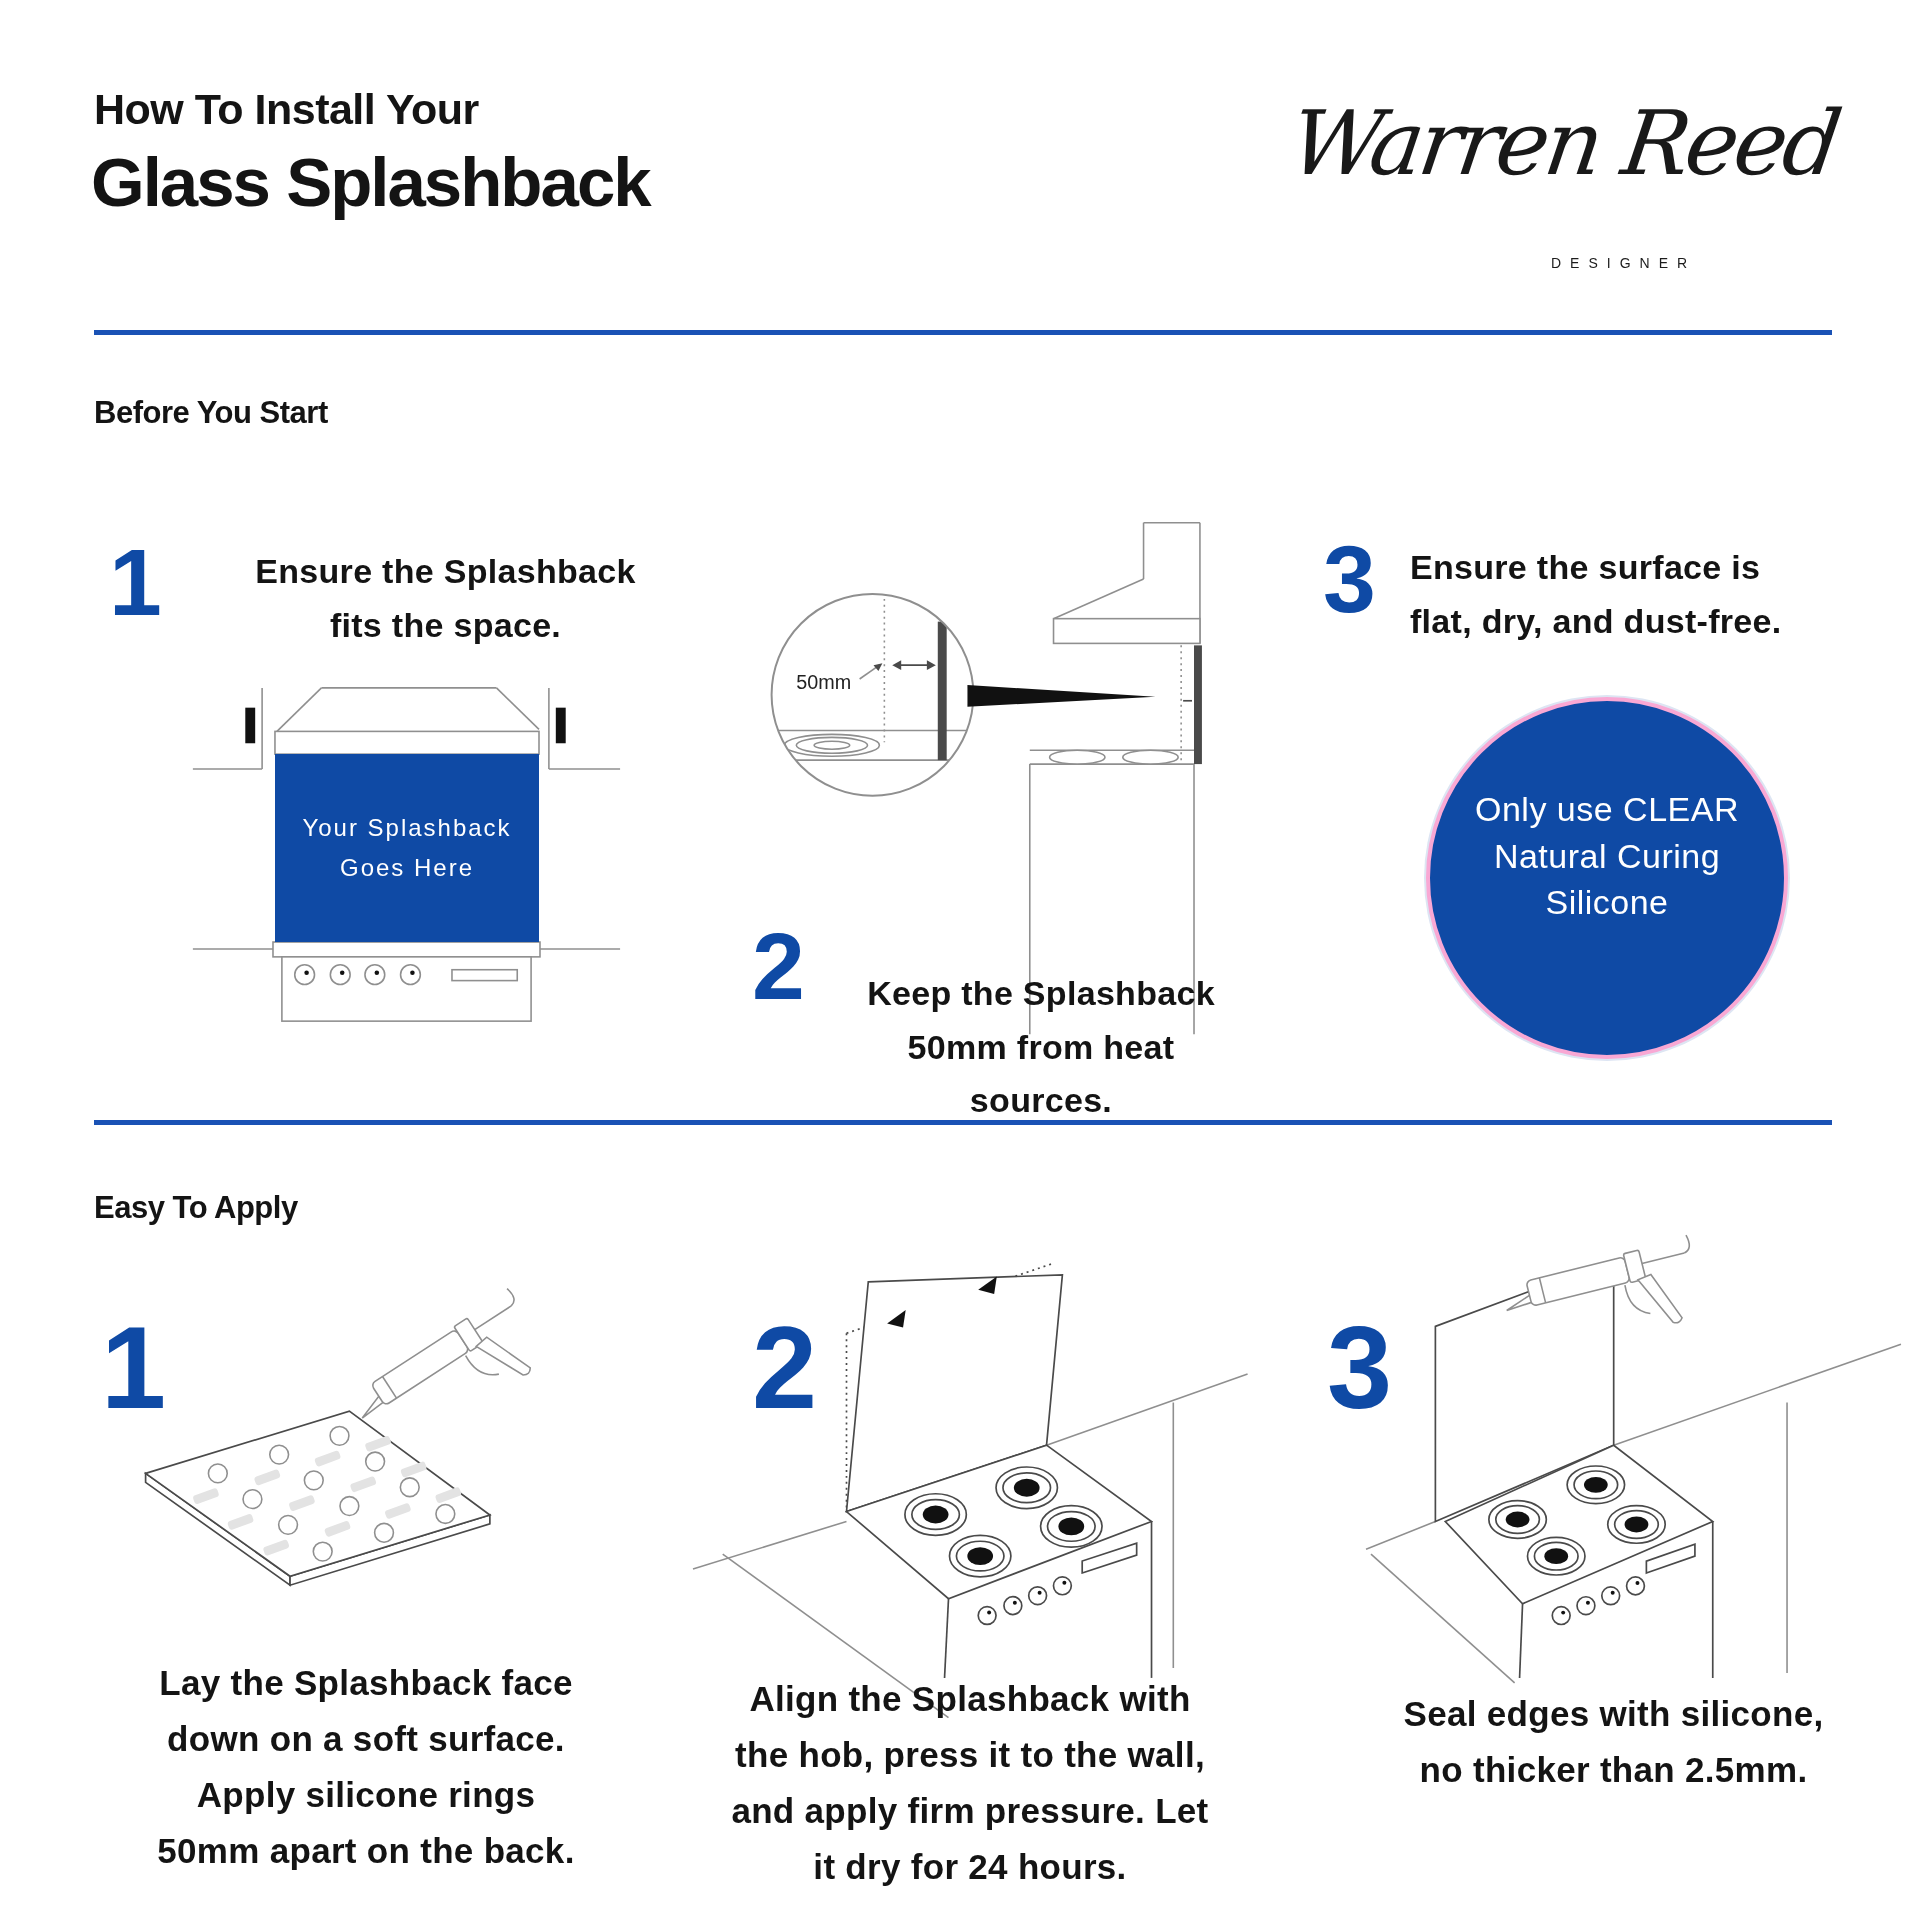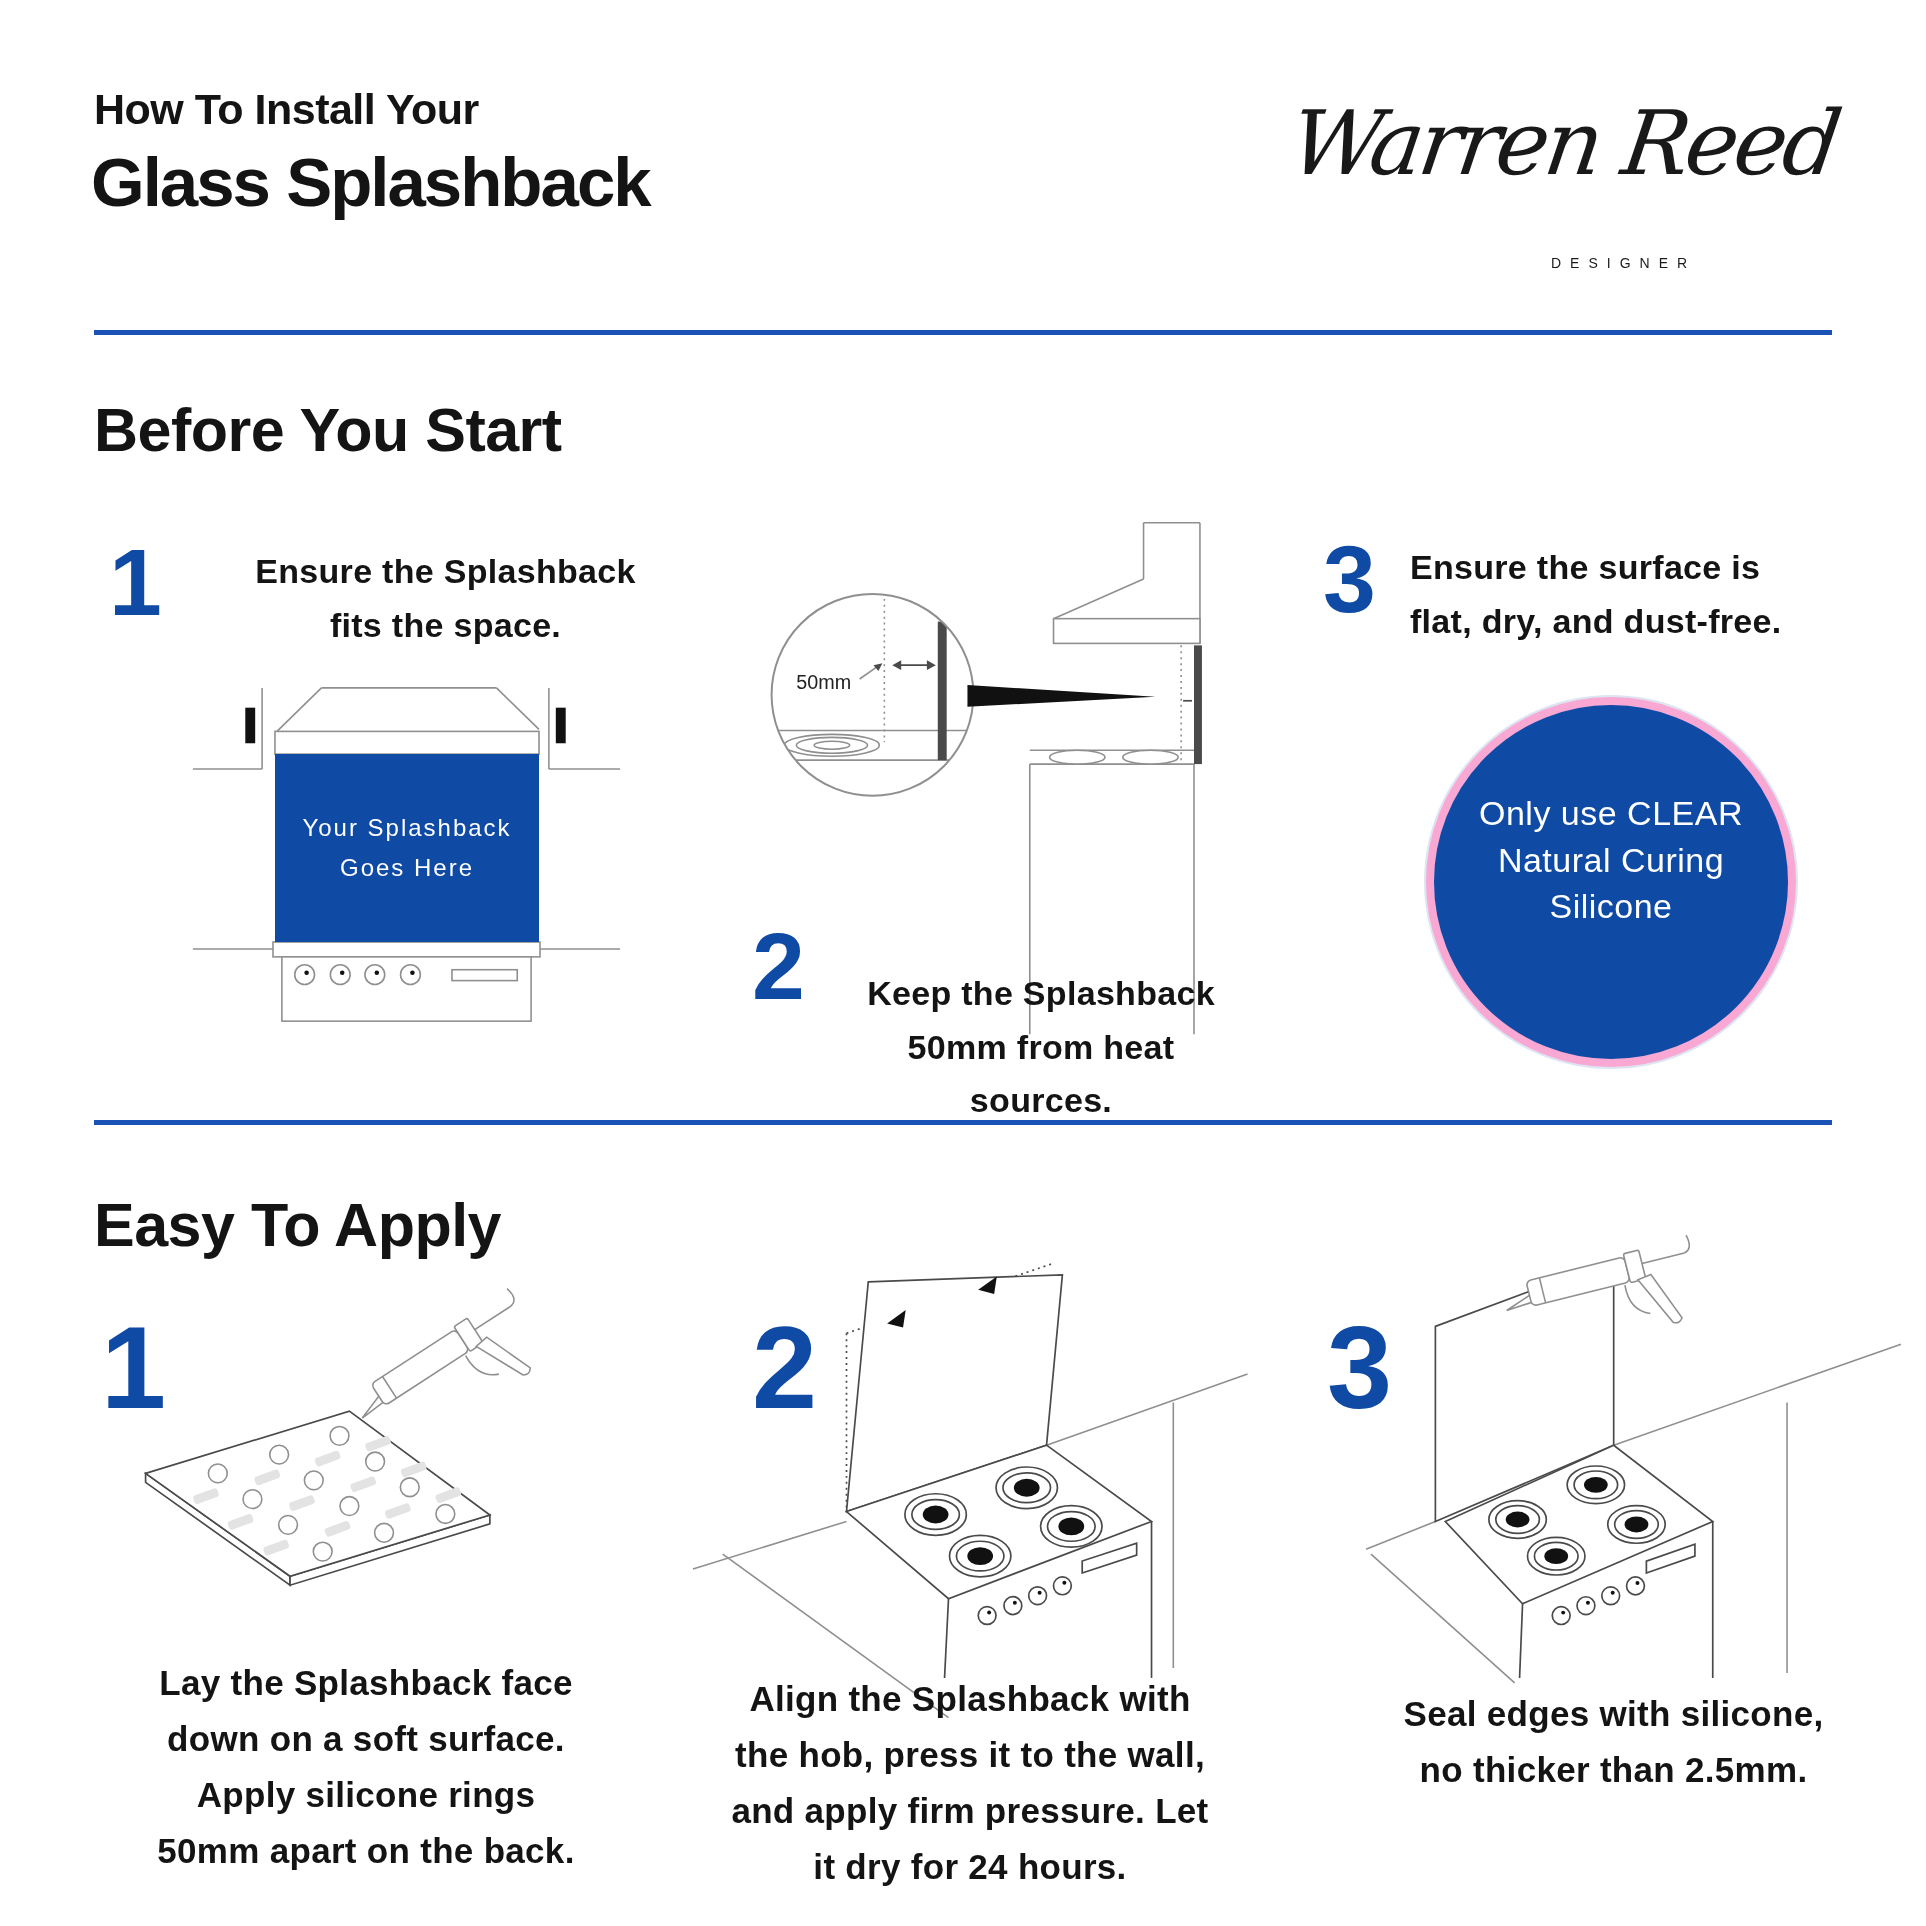--- a/index.html
+++ b/index.html
@@ -18,21 +18,21 @@
   
   .title1{left:94px;top:85px;font-size:43px;font-weight:700;letter-spacing:-0.5px;}
   .title2{left:91px;top:143px;font-size:69px;font-weight:800;letter-spacing:-2px;}
   .logo-script{left:1287px;top:91px;width:554px;text-align:center;
     font-family:"DejaVu Serif",serif;font-style:italic;font-weight:400;
     font-size:89px;letter-spacing:-4px;transform:skewX(-8deg);color:#191919;}
   .logo-sub{left:1551px;top:255px;font-size:14px;letter-spacing:9px;color:#1c1c1c;}
   .rule{left:94px;width:1738px;height:5px;background:var(--divider);}
   .rule1{top:330px;} .rule2{top:1120px;}
 
-  .sec-h{left:94px;font-size:61px;font-weight:700;letter-spacing:-0.5px;}
+  .sec-h{left:94px;font-size:31px;font-weight:700;letter-spacing:-0.5px;}
   .h-before{top:395px;} .h-apply{top:1190px;}
 
   .num{color:var(--accent);font-weight:700;line-height:1;z-index:3;}
   .num-sm{font-size:95px;}
   .num-lg{font-size:117px;}
   .n-b1{left:109px;top:535px;}
   .n-b2{left:752px;top:919px;}
   .n-b3{left:1323px;top:532px;}
   .n-a1{left:101px;top:1309px;}
   .n-a2{left:752px;top:1309px;}
@@ -44,21 +44,21 @@
   .t-b2{left:833px;top:939px;width:416px;margin-top:28px;}
   .t-b3{left:1410px;top:541px;width:455px;text-align:left;}
 
   .cap{font-size:35px;font-weight:700;line-height:1.6;white-space:pre-line;
     text-align:center;letter-spacing:0.3px;z-index:3;}
   .cap1{left:84px;top:1655px;width:564px;}
   .cap2{left:683px;top:1671px;width:574px;}
   .cap3{left:1341px;top:1686px;width:545px;}
 
   .badge{left:1426px;top:697px;width:354px;height:354px;border-radius:50%;
-    background:var(--accent);border:8px solid #f9a8d4;box-shadow:0 0 0 2px #dde5f3;
+    background:var(--accent);border:4px solid #f9a8d4;box-shadow:0 0 0 2px #dde5f3;
     display:flex;align-items:center;justify-content:center;z-index:2;}
   .badge-text{color:#fff;font-size:34px;font-weight:400;line-height:1.38;
     white-space:pre-line;text-align:center;letter-spacing:0.5px;transform:translateY(-22px);}
 
   .sb-rect{left:275px;top:754px;width:264px;height:188px;background:var(--accent);
     display:flex;align-items:center;justify-content:center;z-index:2;}
   .sb-rect-text{color:#fff;font-size:24px;font-weight:400;letter-spacing:2px;
     line-height:1.65;white-space:pre-line;text-align:center;}
 
   .illus{z-index:1;}

